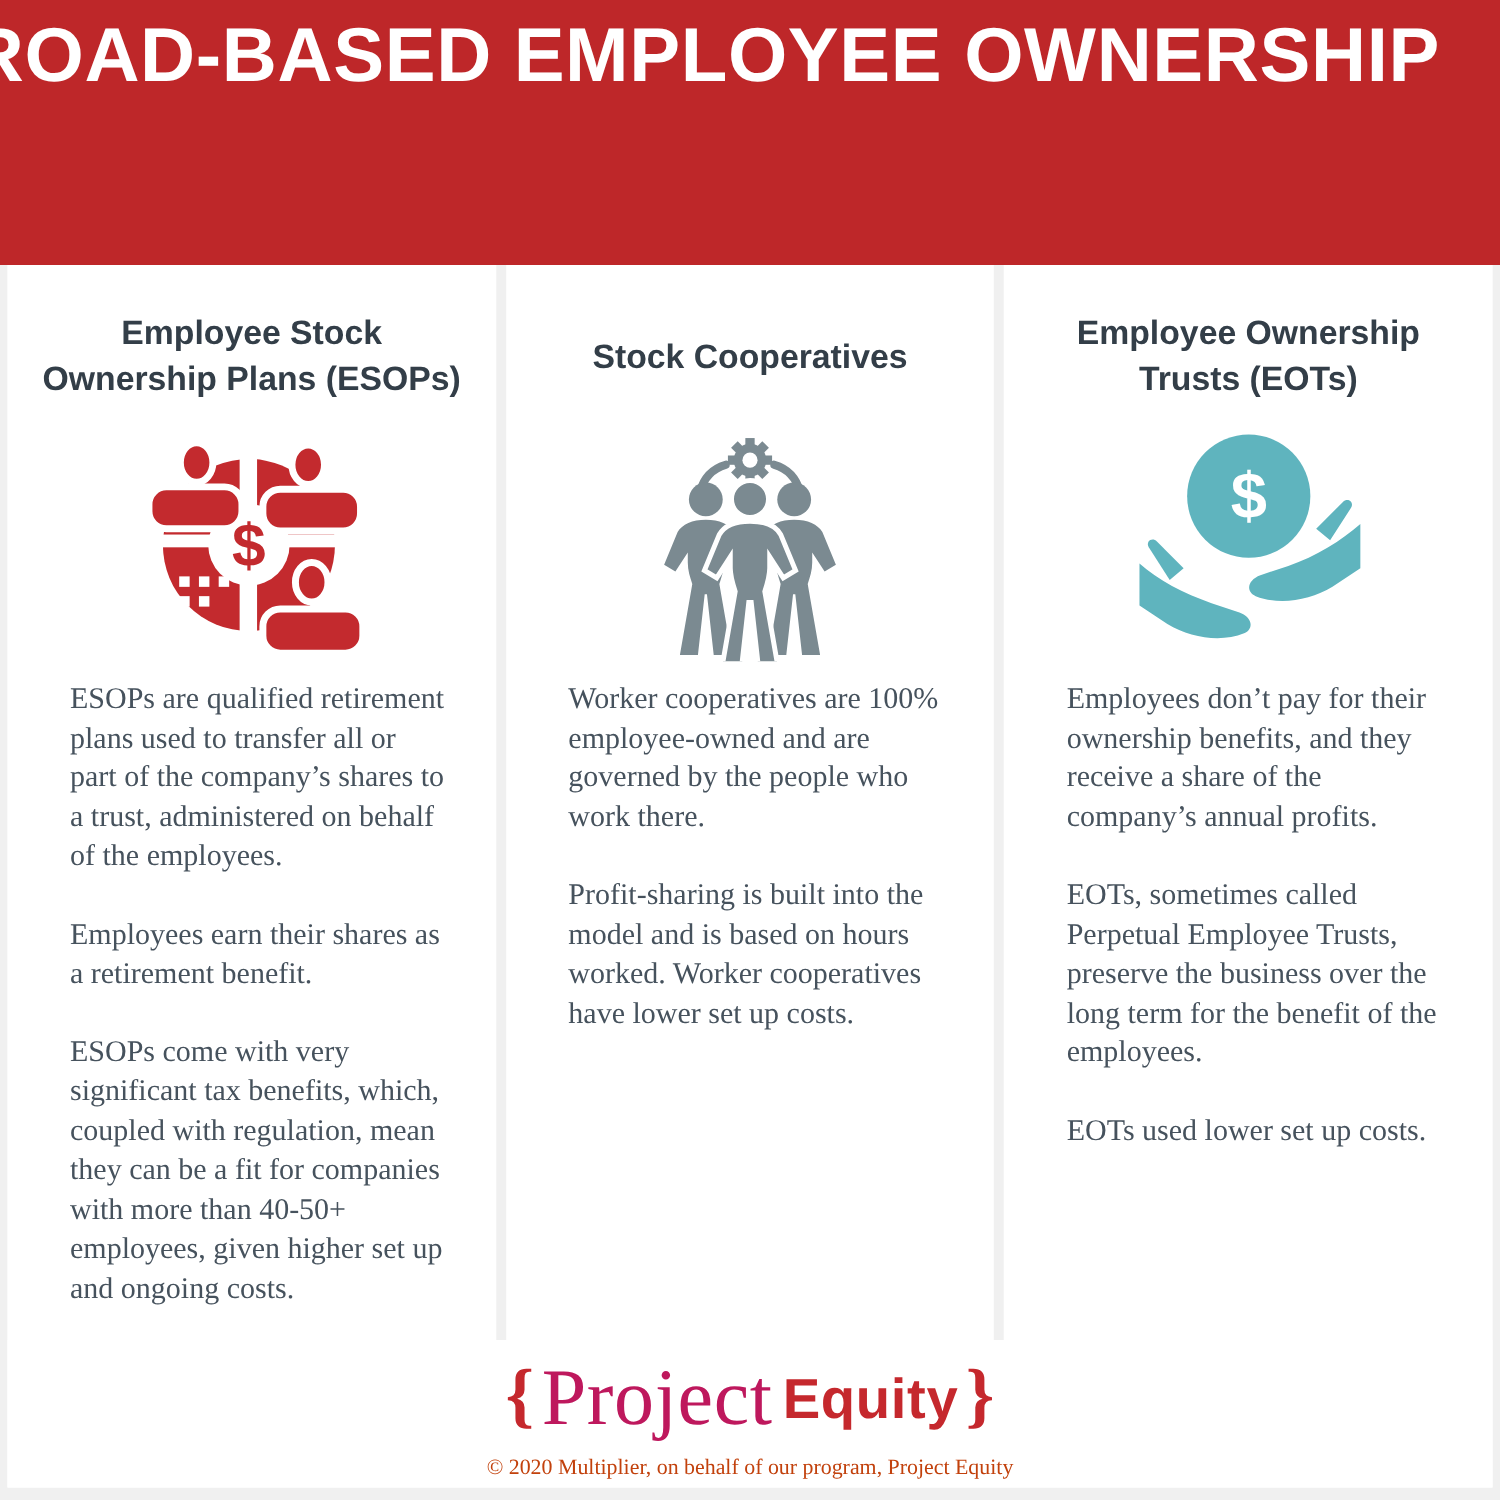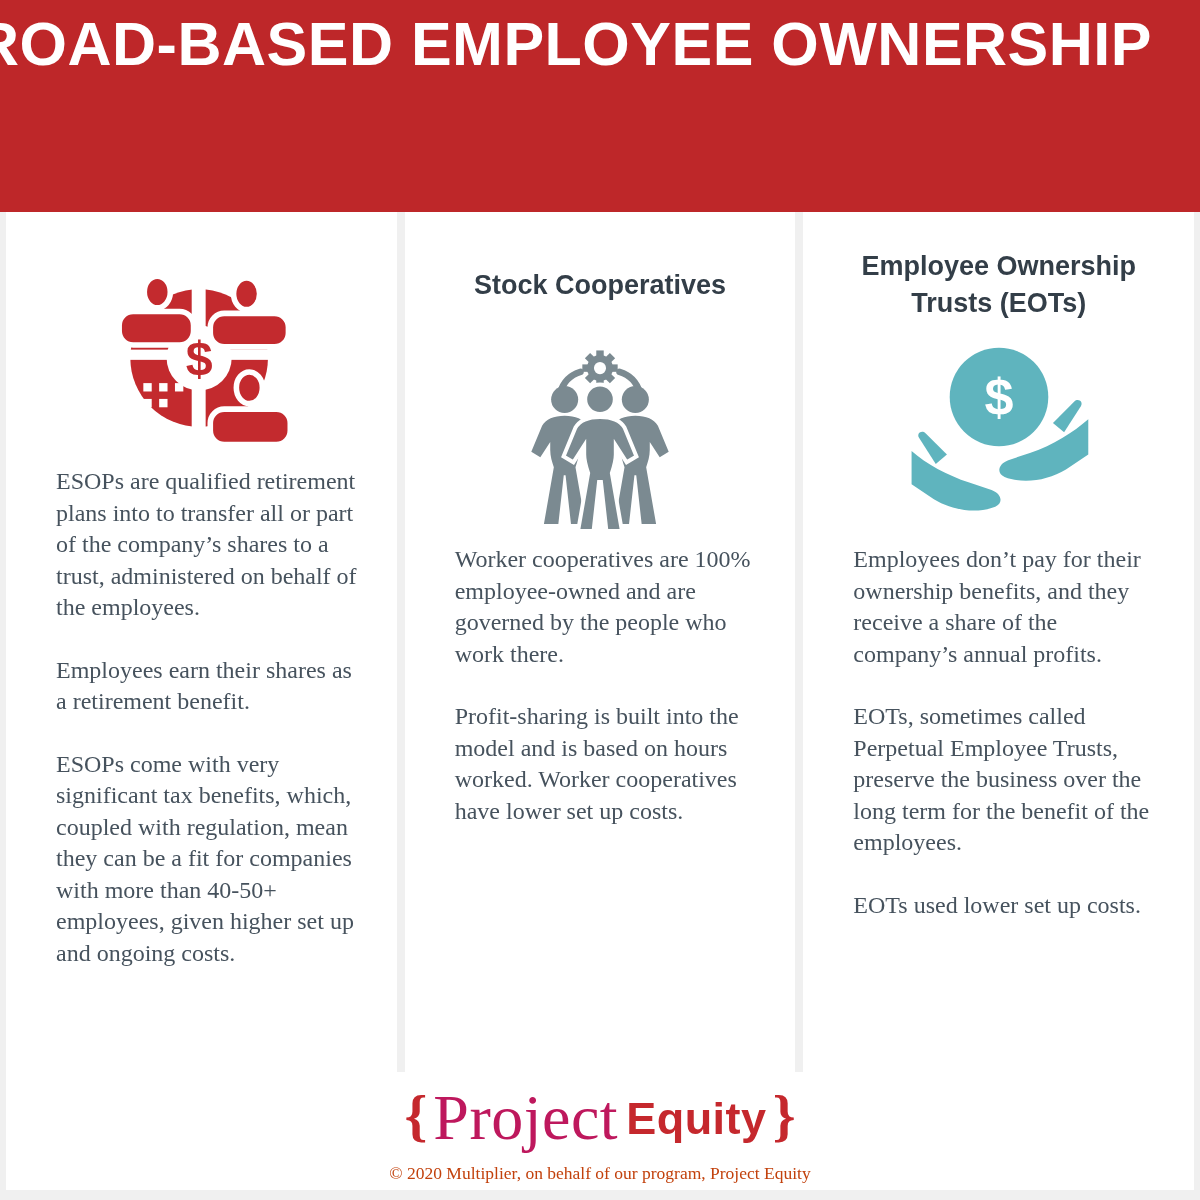--- a/index.html
+++ b/index.html
@@ -57,20 +57,22 @@
 
   <div class="banner">
     <div class="eyebrow">FORMS OF</div>
     <div class="banner-title">BROAD-BASED EMPLOYEE OWNERSHIP</div>
   </div>
 
   <div class="main">
     <div class="columns">
 
       <div class="column">
+        <div class="col-title">Employee Stock
+Ownership Plans (ESOPs)</div>
         <div class="icon-wrap">
           <svg width="186" height="186" viewBox="0 0 200 200">
             <circle cx="98" cy="100" r="74" fill="#c32a2e"></circle>
             <rect x="90" y="16" width="15" height="168" fill="#ffffff"></rect>
             <rect x="14" y="91" width="168" height="11" fill="#ffffff"></rect>
             <circle cx="98" cy="100" r="35" fill="#ffffff"></circle>
             <text x="98" y="118" text-anchor="middle" font-size="52" font-weight="bold" fill="#c32a2e">$</text>
             <g fill="#ffffff">
               <rect x="38" y="127" width="9" height="9"></rect>
               <rect x="55" y="127" width="9" height="9"></rect>
@@ -82,21 +84,21 @@
               <ellipse cx="53" cy="29" rx="14" ry="17"></ellipse>
               <rect x="12" y="50" width="80" height="36" rx="15"></rect>
               <ellipse cx="149" cy="31" rx="14" ry="17"></ellipse>
               <rect x="110" y="52" width="84" height="36" rx="15"></rect>
               <ellipse cx="152" cy="132" rx="14" ry="17"></ellipse>
               <rect x="110" y="155" width="86" height="38" rx="15"></rect>
             </g>
           </svg>
         </div>
         <div class="col-body">
-          <p>ESOPs are qualified retirement plans into to transfer all or part of the company’s shares to a trust, administered on behalf of the employees.</p>
+          <p>ESOPs are qualified retirement plans used to transfer all or part of the company’s shares to a trust, administered on behalf of the employees.</p>
           <p>Employees earn their shares as a retirement benefit.</p>
           <p>ESOPs come with very significant tax benefits, which, coupled with regulation, mean they can be a fit for companies with more than 40-50+ employees, given higher set up and ongoing costs.</p>
         </div>
       </div>
 
       <div class="column">
         <div class="col-title">Stock Cooperatives</div>
         <div class="icon-wrap">
           <svg width="186" height="186" viewBox="0 0 200 200">
             <g fill="#7b8a91">

